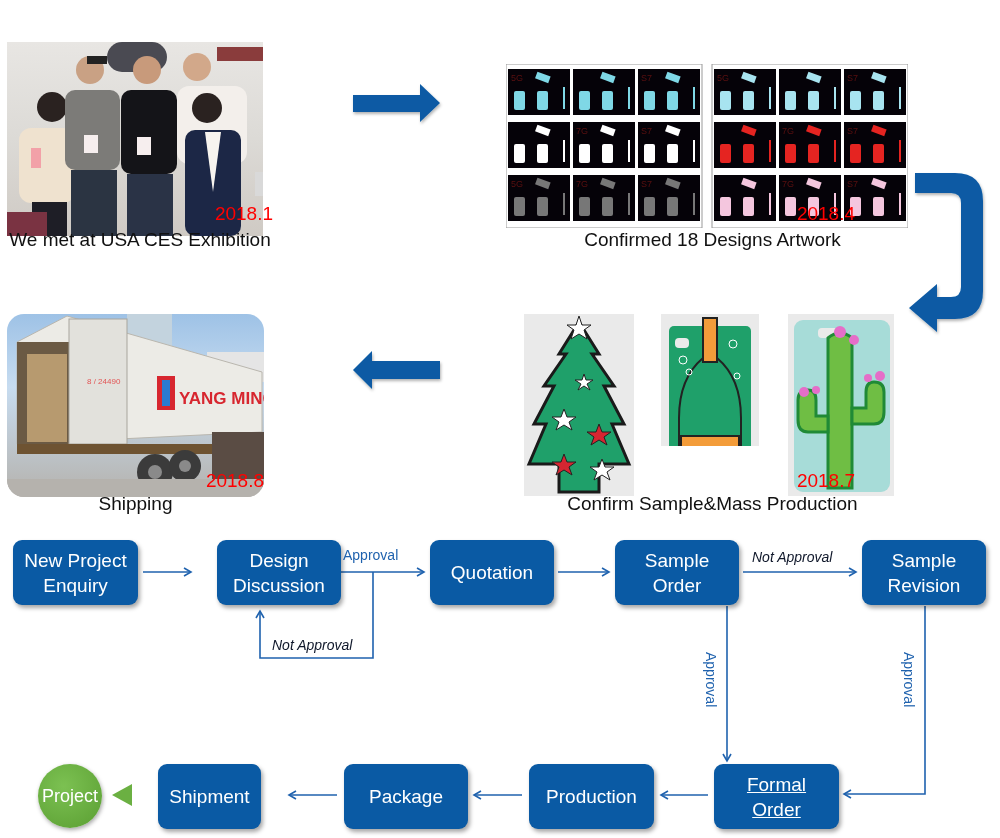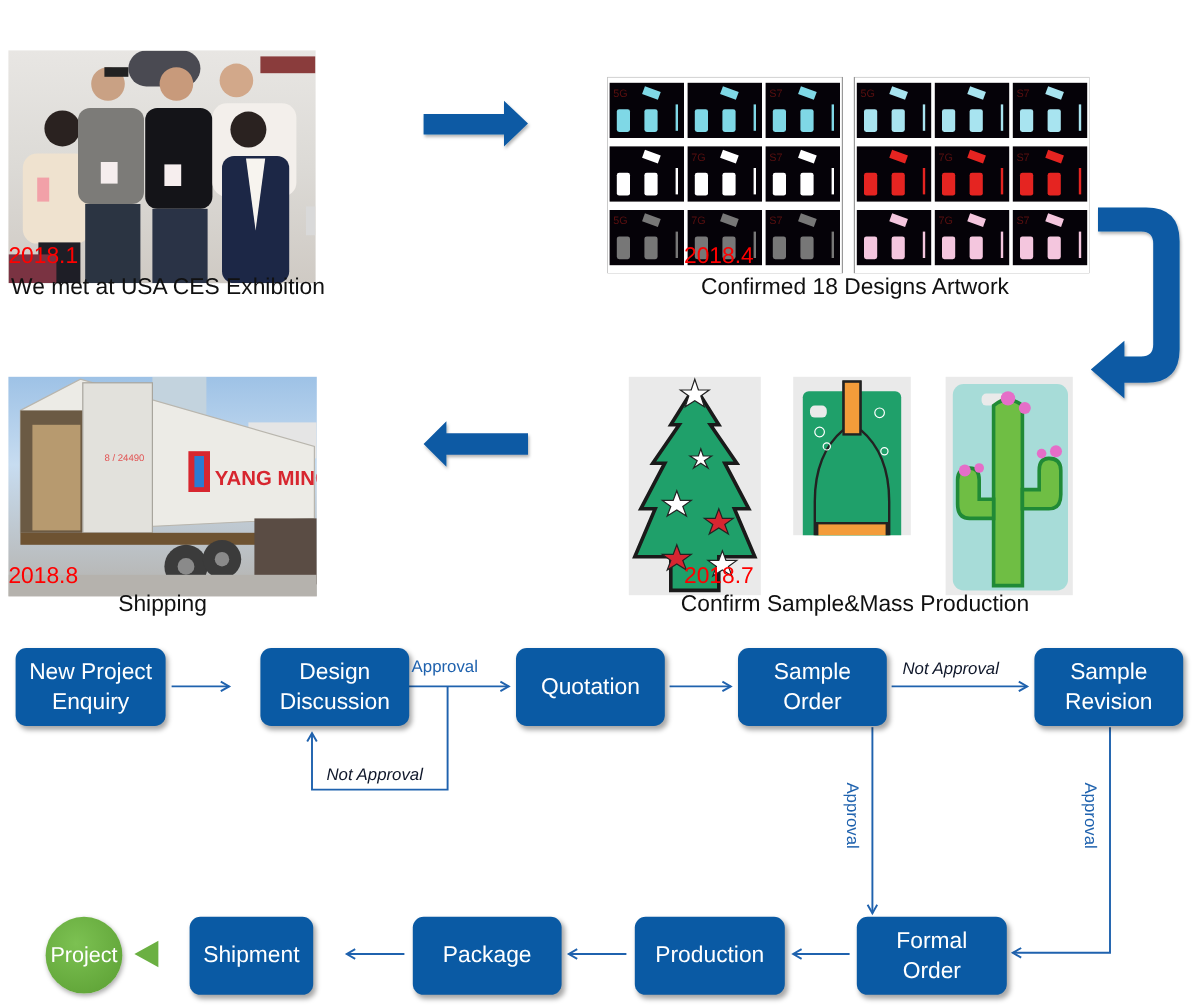--- a/index.html
+++ b/index.html
@@ -1,18 +1,18 @@
 <!DOCTYPE html>
 <html><head>
 <meta charset="utf-8">
 <style>
   html, body { margin:0; padding:0; background:#ffffff; }
   body { width:1000px; height:838px; position:relative; overflow:hidden; font-family:"Liberation Sans", "DejaVu Sans", sans-serif; }
   .photo { position:absolute; overflow:hidden;margin-top:36px; }
-  .date { position:absolute; color:#ff0000; font-size:19px; text-align:left; }
+  .date { position:absolute; color:#ff0000; font-size:19px; text-align:right; }
   .caption { position:absolute; color:#111; font-size:19px; text-align:center; white-space:nowrap; }
   .box { position:absolute; background:#0a5aa4; color:#fff; border-radius:9px; display:flex; align-items:center; justify-content:center; text-align:center; font-size:19px; line-height:25px; box-shadow:2px 3px 4px rgba(0,0,0,0.35); }
   .lbl-blue { position:absolute; color:#1f62ae; font-size:14px; white-space:nowrap; }
   .lbl-orange { position:absolute; color:#0f172a; font-size:14px; white-space:nowrap;font-style:italic; }
   .vlbl { position:absolute; color:#1f62ae; font-size:14px; writing-mode:vertical-rl; white-space:nowrap; }
   svg { position:absolute; left:0; top:0; }
   .finish { position:absolute; background:radial-gradient(circle at 40% 35%, #7cc152, #5a9e32); border-radius:50%; color:#fff; display:flex; align-items:center; justify-content:center; font-size:18px; box-shadow:1px 2px 4px rgba(0,0,0,0.35); }
 </style>
 </head>
 <body>
@@ -199,21 +199,21 @@
     <circle cx="66" cy="26" r="5" fill="#e56ec8"></circle>
     <circle cx="16" cy="78" r="5" fill="#e56ec8"></circle>
     <circle cx="28" cy="76" r="4" fill="#e56ec8"></circle>
     <circle cx="80" cy="64" r="4" fill="#e56ec8"></circle>
     <circle cx="92" cy="62" r="5" fill="#e56ec8"></circle>
   </svg>
 </div>
 <div class="date" style="left:570px;top:470px;width:285px;">2018.7</div>
 <div class="caption" style="left:540px;top:493px;width:345px;">Confirm Sample&amp;Mass Production</div>
 
-<div class="photo" style="left:7px;top:278px;width:257px;height:183px;background:linear-gradient(180deg,#9ec2e6 0%,#c7dcf0 40%,#b5b2ad 100%);">
+<div class="photo" style="left:7px;top:278px;width:257px;height:183px;background:linear-gradient(180deg,#9ec2e6 0%,#c7dcf0 40%,#b5b2ad 100%);border-radius:17px;">
   <svg width="257" height="183" viewBox="0 0 257 183">
     <rect x="120" y="0" width="45" height="35" fill="#c3d3de"></rect>
     <rect x="200" y="38" width="57" height="30" fill="#e5e5e5"></rect>
     <polygon points="10,28 60,2 255,58 255,118 10,130" fill="#ecebe6" stroke="#b9b6ae"></polygon>
     <rect x="10" y="28" width="52" height="102" fill="#6b5a44"></rect>
     <rect x="20" y="40" width="40" height="88" fill="#b79a6f"></rect>
     <rect x="62" y="5" width="58" height="125" fill="#e2e1dc" stroke="#a8a59d"></rect>
     <text x="80" y="70" font-size="8" fill="#e25555">8 / 24490</text>
     <rect x="150" y="62" width="18" height="34" fill="#d7262f"></rect>
     <rect x="155" y="66" width="8" height="26" fill="#2b7bd1"></rect>
@@ -288,21 +288,21 @@
       <div>Sample</div>
       <div>Order</div>
     </div>
 </div>
 <div class="box" style="left:862px;top:540px;width:124px;height:65px;">
   <div>
       <div>Sample</div>
       <div>Revision</div>
     </div>
 </div>
-<div class="box" style="left:714px;top:764px;width:125px;height:65px;">
+<div class="box" style="left:714px;top:764px;width:125px;height:65px;text-decoration:underline;">
   <div>
       <div>Formal</div>
       <div>Order</div>
     </div>
 </div>
 <div class="box" style="left:529px;top:764px;width:125px;height:65px;">
   <div>Production</div>
 </div>
 <div class="box" style="left:344px;top:764px;width:124px;height:65px;">
   <div>Package</div>

